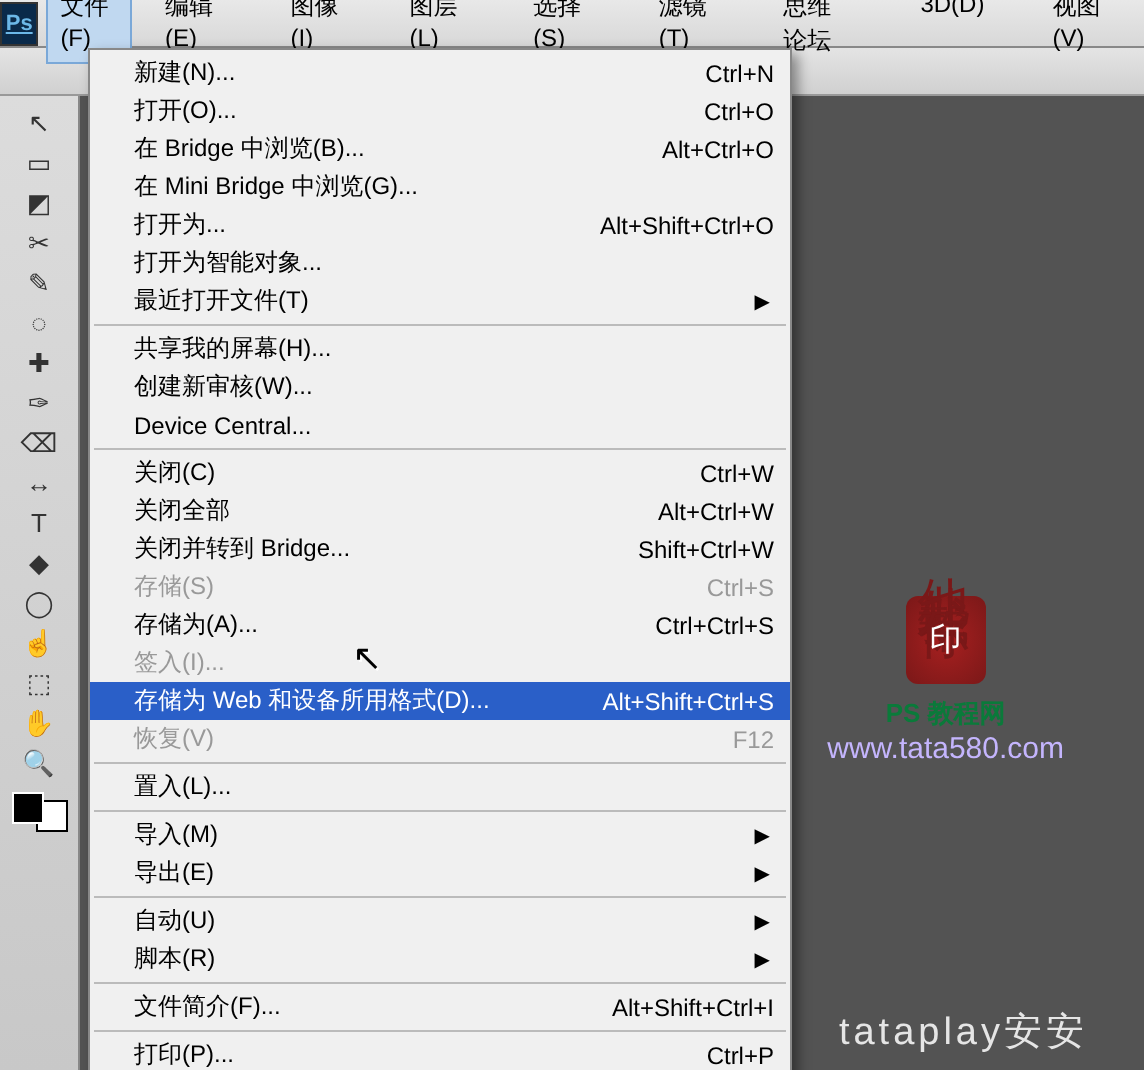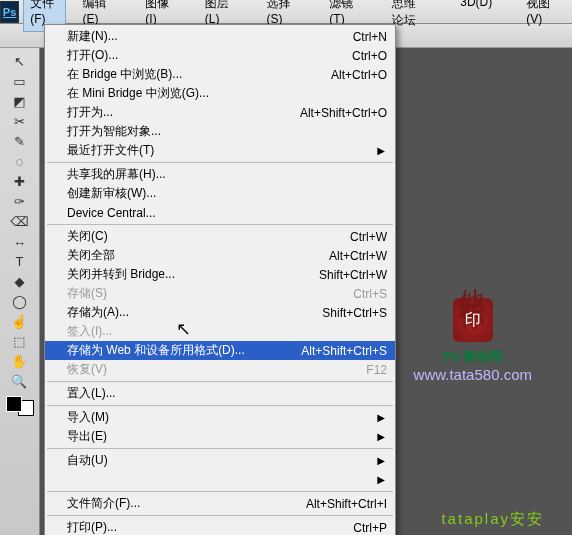--- a/index.html
+++ b/index.html
@@ -24,21 +24,21 @@
 .menu-item.disabled .menu-shortcut { color: #999; }
 .menu-arrow { position: absolute; right: 10px; font-size:10px;}
 .separator { height: 1px; background: #bbb; margin: 2px 2px; }
 .canvas { position: absolute; left: 40px; top: 48px; right: 0; bottom: 0; background: #535353; }
 .cursor { position:absolute; left:176px; top:318px; z-index:200; font-size:18px; color:#000; pointer-events:none; text-shadow:1px 1px 0 #fff;}
 .watermark { position:absolute; right:40px; top:220px; text-align:center; font-family: "华文行楷", cursive; z-index:1;}
 .watermark .cn { color:#7a1818; font-size:26px; writing-mode: vertical-rl; letter-spacing:4px; margin:0 auto 10px; display:block;}
 .watermark .stamp { width:40px; height:44px; background: radial-gradient(#a82020,#7a1818); border-radius:6px; margin:6px auto; display:flex; align-items:center; justify-content:center; color:#fff; font-size:16px;}
 .watermark .t1 { color:#0a7a3a; font-size:13px; font-weight:bold; margin-top:6px;}
 .watermark .t2 { color:#c4b5fd; font-size:15px; }
-.bottom-text { position:absolute; right:28px; bottom:6px; color:#84cc16; font-size:15px; letter-spacing:2px; z-index:1;}
+.bottom-text { position:absolute; right:28px; bottom:6px; color:#e5e5e5; font-size:19px; letter-spacing:2px; z-index:1;}
 </style>
 </head>
 <body>
 
 <div class="menubar">
   <div class="ps-icon">Ps</div>
   <div id="menubar-items" style="display: flex;">
       <div class="menubar-item open">文件(F)</div>
       <div class="menubar-item">编辑(E)</div>
       <div class="menubar-item">图像(I)</div>
@@ -142,21 +142,21 @@
     <div class="menu-item">
       <span class="menu-label">关闭并转到 Bridge...</span>
       <span class="menu-shortcut">Shift+Ctrl+W</span>
     </div>
     <div class="menu-item disabled">
       <span class="menu-label">存储(S)</span>
       <span class="menu-shortcut">Ctrl+S</span>
     </div>
     <div class="menu-item">
       <span class="menu-label">存储为(A)...</span>
-      <span class="menu-shortcut">Shift+Ctrl+S</span>
+      <span class="menu-shortcut">Ctrl+Ctrl+S</span>
     </div>
     <div class="menu-item disabled">
       <span class="menu-label">签入(I)...</span>
     </div>
     <div class="menu-item selected">
       <span class="menu-label">存储为 Web 和设备所用格式(D)...</span>
       <span class="menu-shortcut">Alt+Shift+Ctrl+S</span>
     </div>
     <div class="menu-item disabled">
       <span class="menu-label">恢复(V)</span>
@@ -174,20 +174,21 @@
     <div class="menu-item">
       <span class="menu-label">导出(E)</span>
       <span class="menu-arrow">▶</span>
     </div>
     <div class="separator"></div>
     <div class="menu-item">
       <span class="menu-label">自动(U)</span>
       <span class="menu-arrow">▶</span>
     </div>
     <div class="menu-item">
+      <span class="menu-label">脚本(R)</span>
       <span class="menu-arrow">▶</span>
     </div>
     <div class="separator"></div>
     <div class="menu-item">
       <span class="menu-label">文件简介(F)...</span>
       <span class="menu-shortcut">Alt+Shift+Ctrl+I</span>
     </div>
     <div class="separator"></div>
     <div class="menu-item">
       <span class="menu-label">打印(P)...</span>

